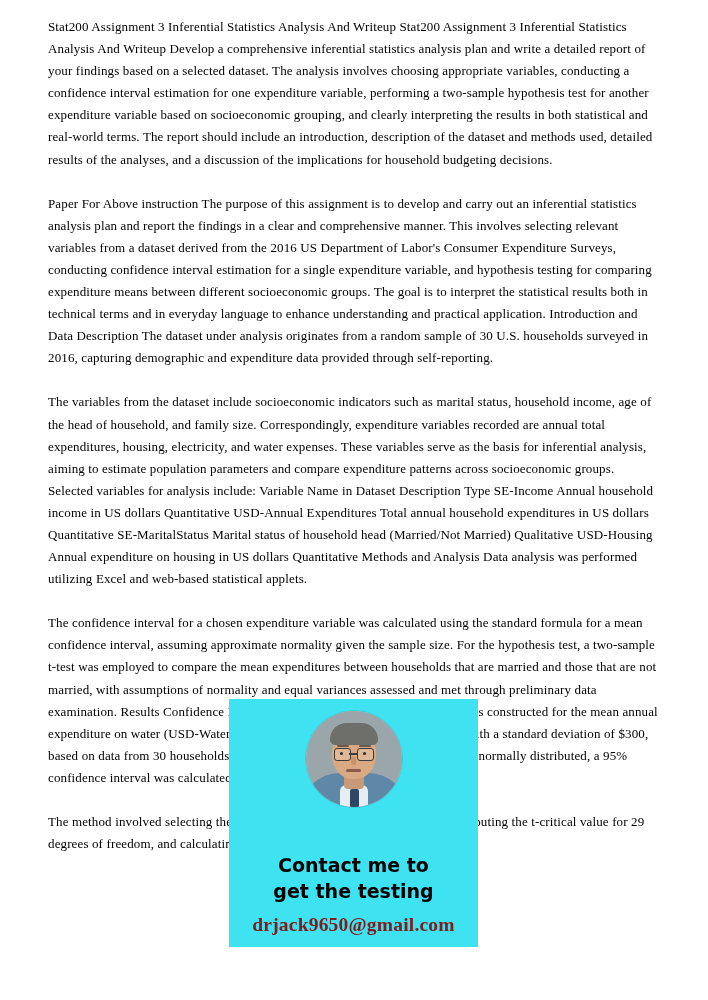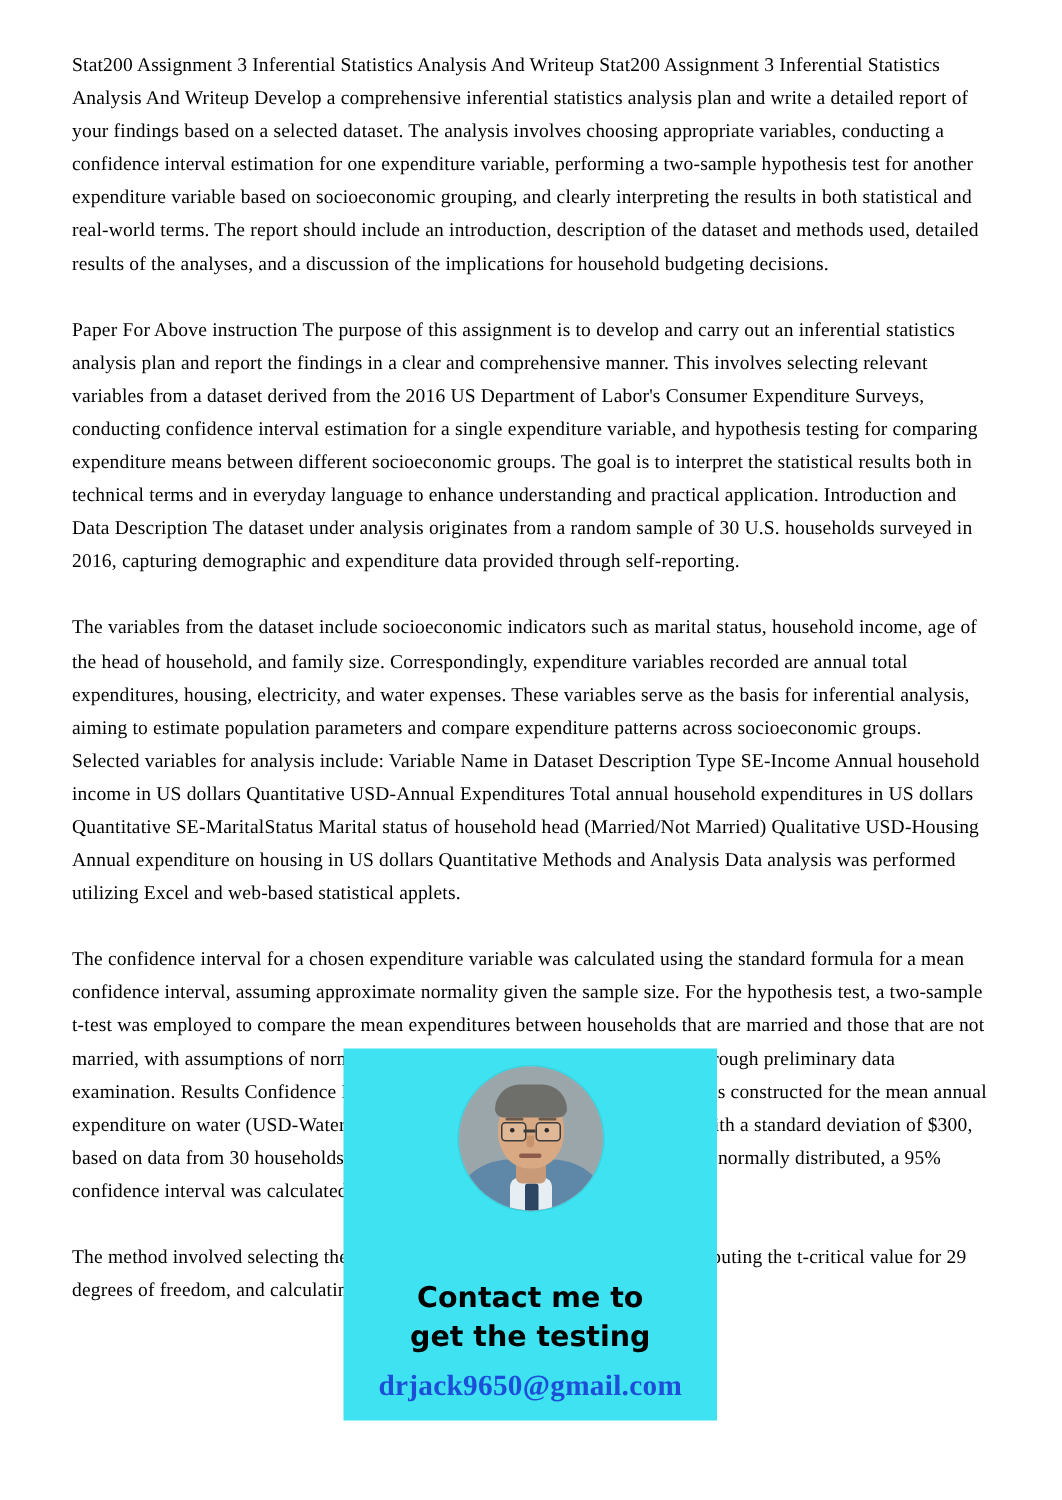--- a/index.html
+++ b/index.html
@@ -18,21 +18,21 @@
     position: absolute;
     left: 0;
     top: 0;
     width: 708px;
     height: 1000px;
     background: #ffffff;
   }
   .doc-body {
     position: absolute;
     left: 48px;
-    top: 32px;
+    top: 16px;
     width: 614px;
   }
   .para {
     font-family: "Liberation Serif", serif;
     font-size: 13.0px;
     line-height: 22.1px;
     color: #000000;
     text-align: left;
     margin: 0 0 22px 0;
     letter-spacing: 0.01em;
@@ -193,21 +193,21 @@
     font-weight: bold;
     font-size: 19px;
     line-height: 26px;
     color: #000000;
   }
   .contact-email {
     font-family: "Liberation Serif", serif;
     font-weight: bold;
     font-size: 19.5px;
     line-height: 30px;
-    color: #1d4ed8;
+    color: #7f1d1d;
     margin-top: 6px;
     letter-spacing: 0.2px;
   }
 </style>
 </head>
 <body>
 
 <div class="page">
 
   <div class="doc-body">

